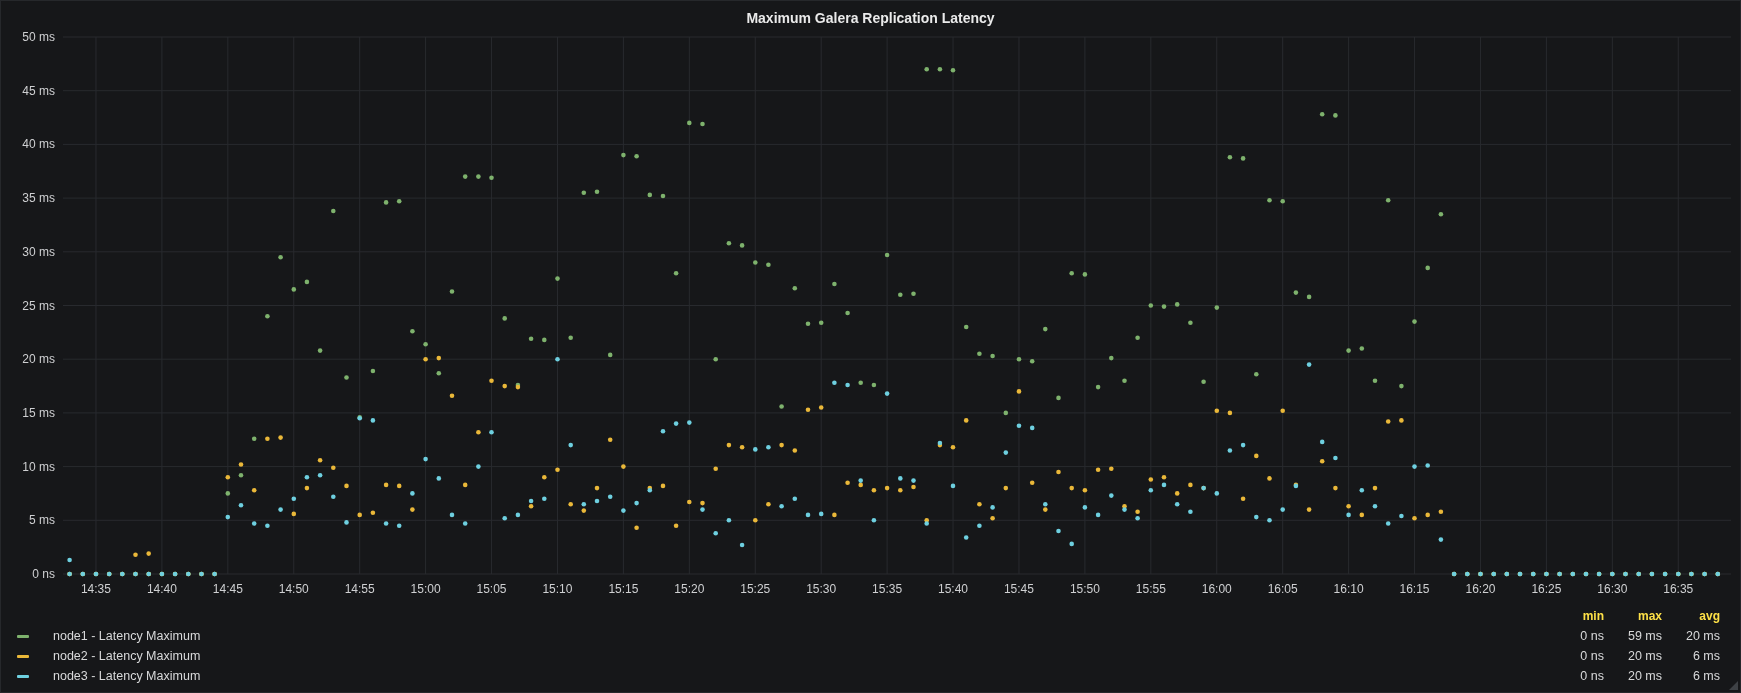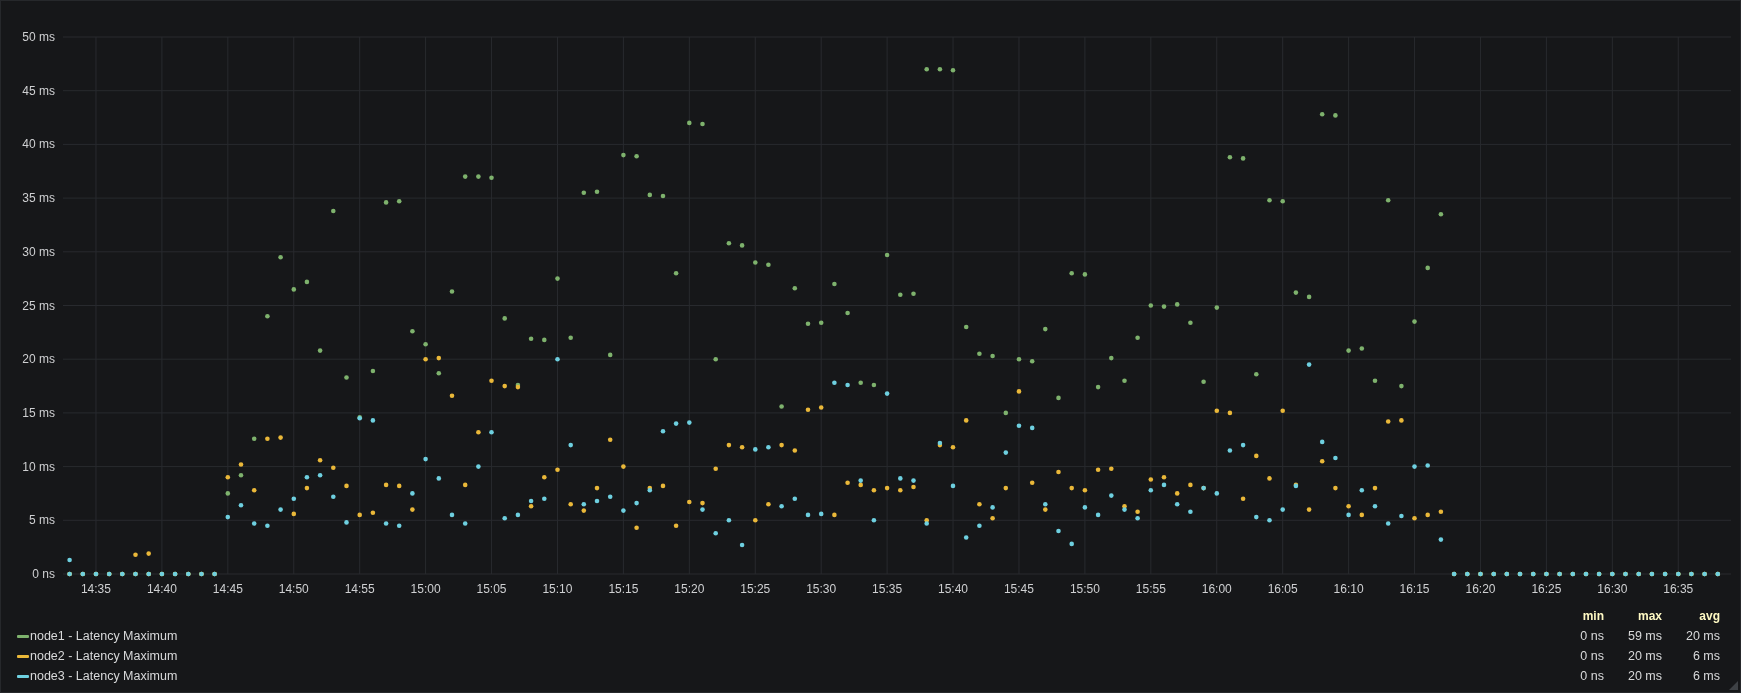--- a/index.html
+++ b/index.html
@@ -12,34 +12,35 @@
     position:absolute;top:9px;left:0;right:0;text-align:center;
     color:#eaeaea;font-size:14px;font-weight:bold;cursor:pointer;
   }
   svg.chart{position:absolute;left:0;top:0;}
   .tick{fill:#cfd0d2;font-size:12px;font-family:"Liberation Sans",sans-serif;}
   .legend{
     position:absolute;left:16px;right:20px;bottom:6px;
     font-size:12.5px;color:#d8d9da;
   }
   .legend-row{display:flex;justify-content:space-between;align-items:center;height:20px;}
-  .legend-left{display:flex;align-items:center;gap:1px;cursor:pointer;}
+  .legend-left{display:flex;align-items:center;gap:24px;cursor:pointer;}
   .dash{width:12px;height:3px;border-radius:1px;display:inline-block;}
   .stats{display:flex;}
   .stats span{width:58px;text-align:right;}
-  .legend-row.header .stats span{color:#fef9c3;font-weight:bold;font-size:12px;cursor:pointer;}
+  .legend-row.header .stats span{color:#fde047;font-weight:bold;font-size:12px;cursor:pointer;}
   .resize-handle{
     position:absolute;right:2px;bottom:2px;width:0;height:0;cursor:nwse-resize;
     border-left:9px solid transparent;border-bottom:9px solid #3e4145;
   }
 </style>
 </head>
 <body>
 
 <div class="panel">
+  <div class="panel-title">Maximum Galera Replication Latency</div>
   <svg class="chart" id="chart-svg" width="1741" height="693">
       <g>
         <line x1="62" x2="1730" y1="573" y2="573" stroke="#282a2e" stroke-width="1"></line>
         <line x1="62" x2="1730" y1="519.3" y2="519.3" stroke="#282a2e" stroke-width="1"></line>
         <line x1="62" x2="1730" y1="465.6" y2="465.6" stroke="#282a2e" stroke-width="1"></line>
         <line x1="62" x2="1730" y1="411.9" y2="411.9" stroke="#282a2e" stroke-width="1"></line>
         <line x1="62" x2="1730" y1="358.2" y2="358.2" stroke="#282a2e" stroke-width="1"></line>
         <line x1="62" x2="1730" y1="304.5" y2="304.5" stroke="#282a2e" stroke-width="1"></line>
         <line x1="62" x2="1730" y1="250.8" y2="250.8" stroke="#282a2e" stroke-width="1"></line>
         <line x1="62" x2="1730" y1="197.10000000000002" y2="197.10000000000002" stroke="#282a2e" stroke-width="1"></line>

